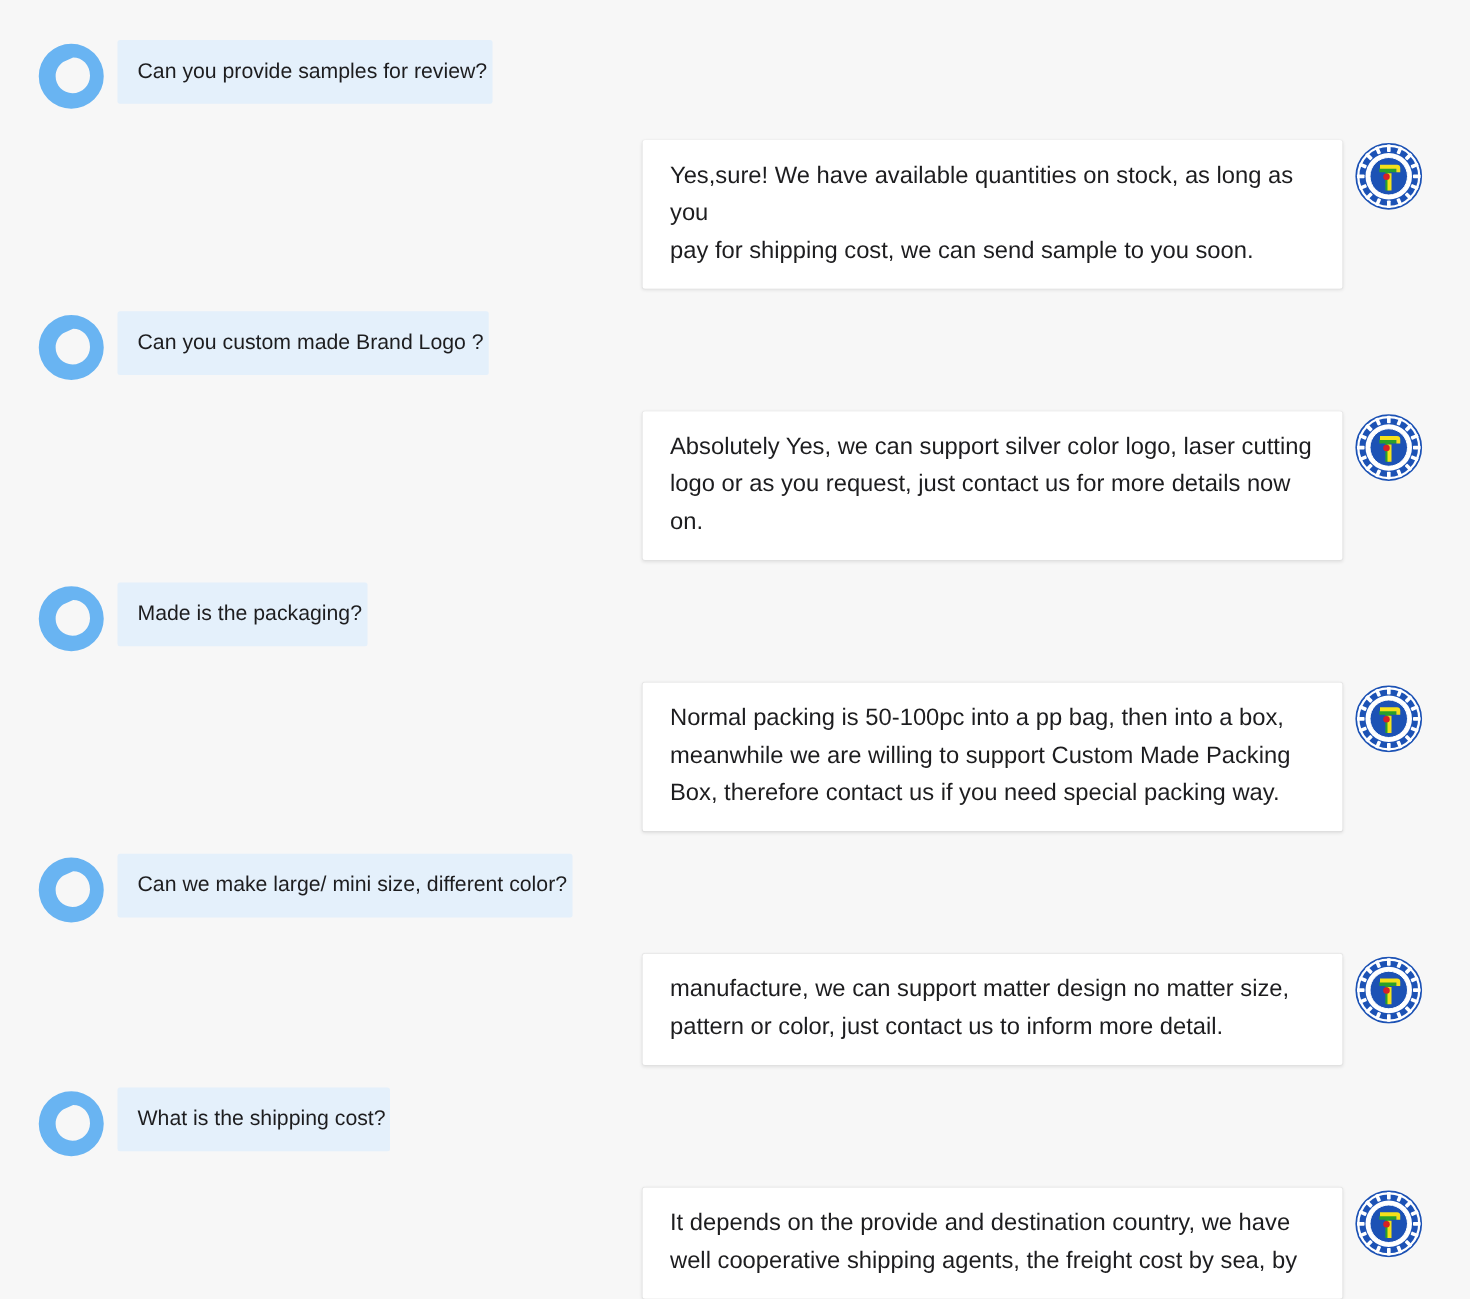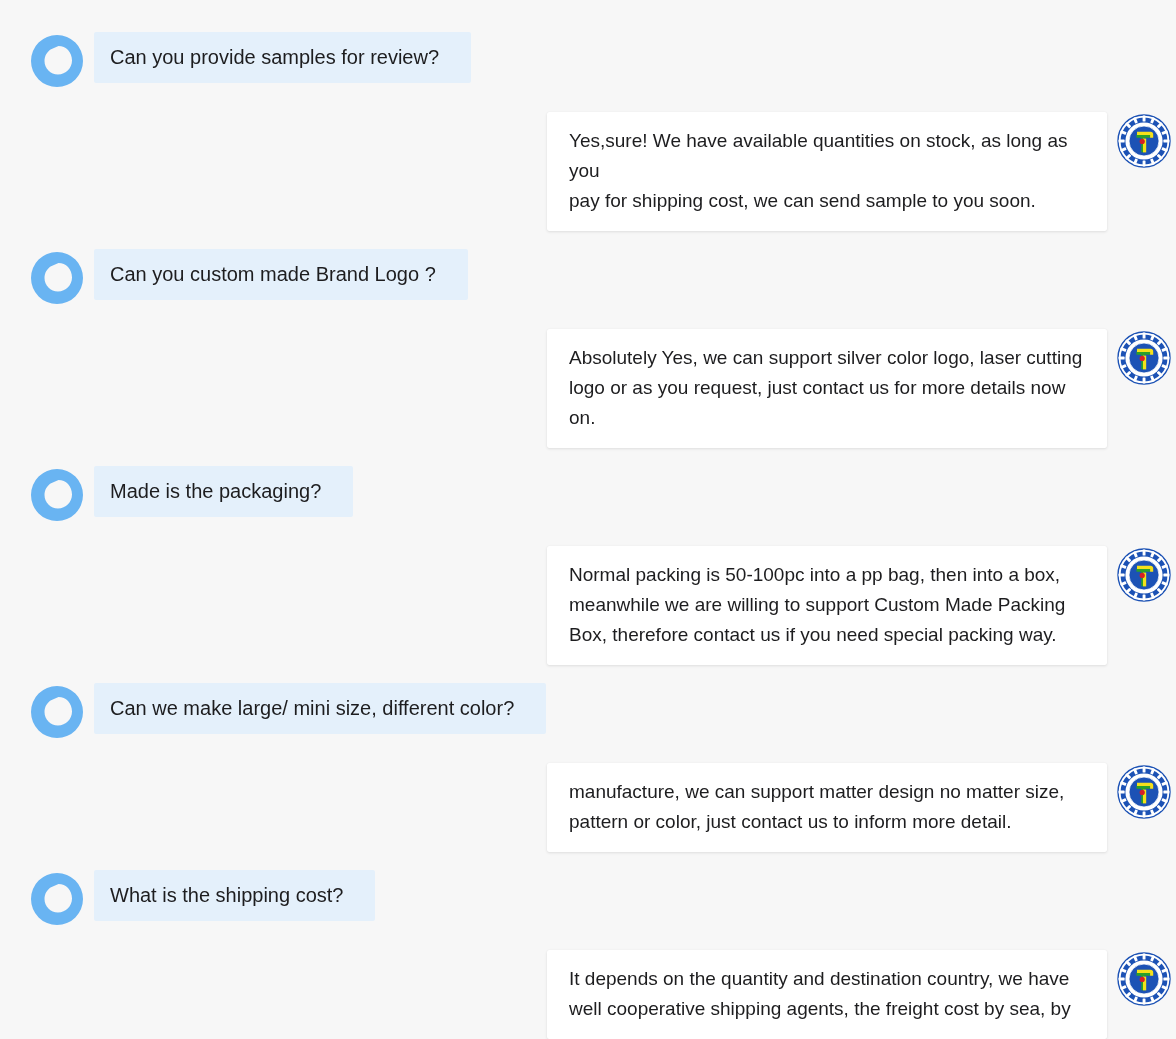--- a/index.html
+++ b/index.html
@@ -30,21 +30,21 @@
   .row {
     display: flex;
     align-items: flex-start;
     width: 100%;
   }
   .row-question {
     padding-left: 28px;
   }
   .row-answer {
     justify-content: flex-end;
-    padding-right: 5px;
+    padding-right: 38px;
   }
 
   
   .avatar-user {
     width: 58px;
     height: 58px;
     flex: 0 0 58px;
     margin-right: 8px;
     position: relative;
   }
@@ -57,23 +57,23 @@
     flex: 0 0 54px;
     margin-left: 10px;
     margin-top: 2px;
   }
   .avatar-logo svg { display: block; width: 54px; height: 54px; }
 
   
   .bubble-question {
     background: #e4f0fb;
     color: #1d1d1f;
-    font-size: 20px;
+    font-size: 17px;
     line-height: 26px;
-    padding: 12px 32px 13px 16px;
+    padding: 12px 4px 13px 16px;
     border-radius: 2px;
     max-width: 640px;
     white-space: nowrap;
   }
   .bubble-answer {
     background: #ffffff;
     color: #1d1d1f;
     font-size: 19px;
     line-height: 30px;
     padding: 14px 18px 15px 22px;
@@ -324,21 +324,21 @@
                    M30.5 14 C38 14 44 20 44 28.5 C44 36 38 42.5 30 42.5
                    C22.5 42.5 16.5 36.5 16.5 29 C16.5 24 19 20 22.5 17.5
                    L30.5 14 Z" fill="#69b4f2" fill-rule="evenodd"></path>
         </svg>
       </span>
       <div class="bubble-question">What is the shipping cost?</div>
     </div>
     <div class="sp-2"></div>
     <div class="row row-answer">
       <div class="bubble-answer">
-        <span class="line">It depends on the quantity and destination country, we have</span>
+        <span class="line">It depends on the provide and destination country, we have</span>
         <span class="line"> well cooperative shipping agents,  the freight cost by sea, by</span>
 
       </div>
       <span class="avatar-logo">
         <svg viewBox="0 0 54 54" xmlns="http://www.w3.org/2000/svg">
           <circle cx="27" cy="27" r="26" fill="#ffffff" stroke="#1c52b5" stroke-width="1.4"></circle>
           <circle cx="27" cy="27" r="23.5" fill="#1c52b5"></circle>
           <circle cx="27" cy="27" r="18.6" fill="#ffffff"></circle>
           <g fill="#ffffff">
             <rect x="25.6" y="1.6" width="2.9" height="6" rx="0.6"></rect>

